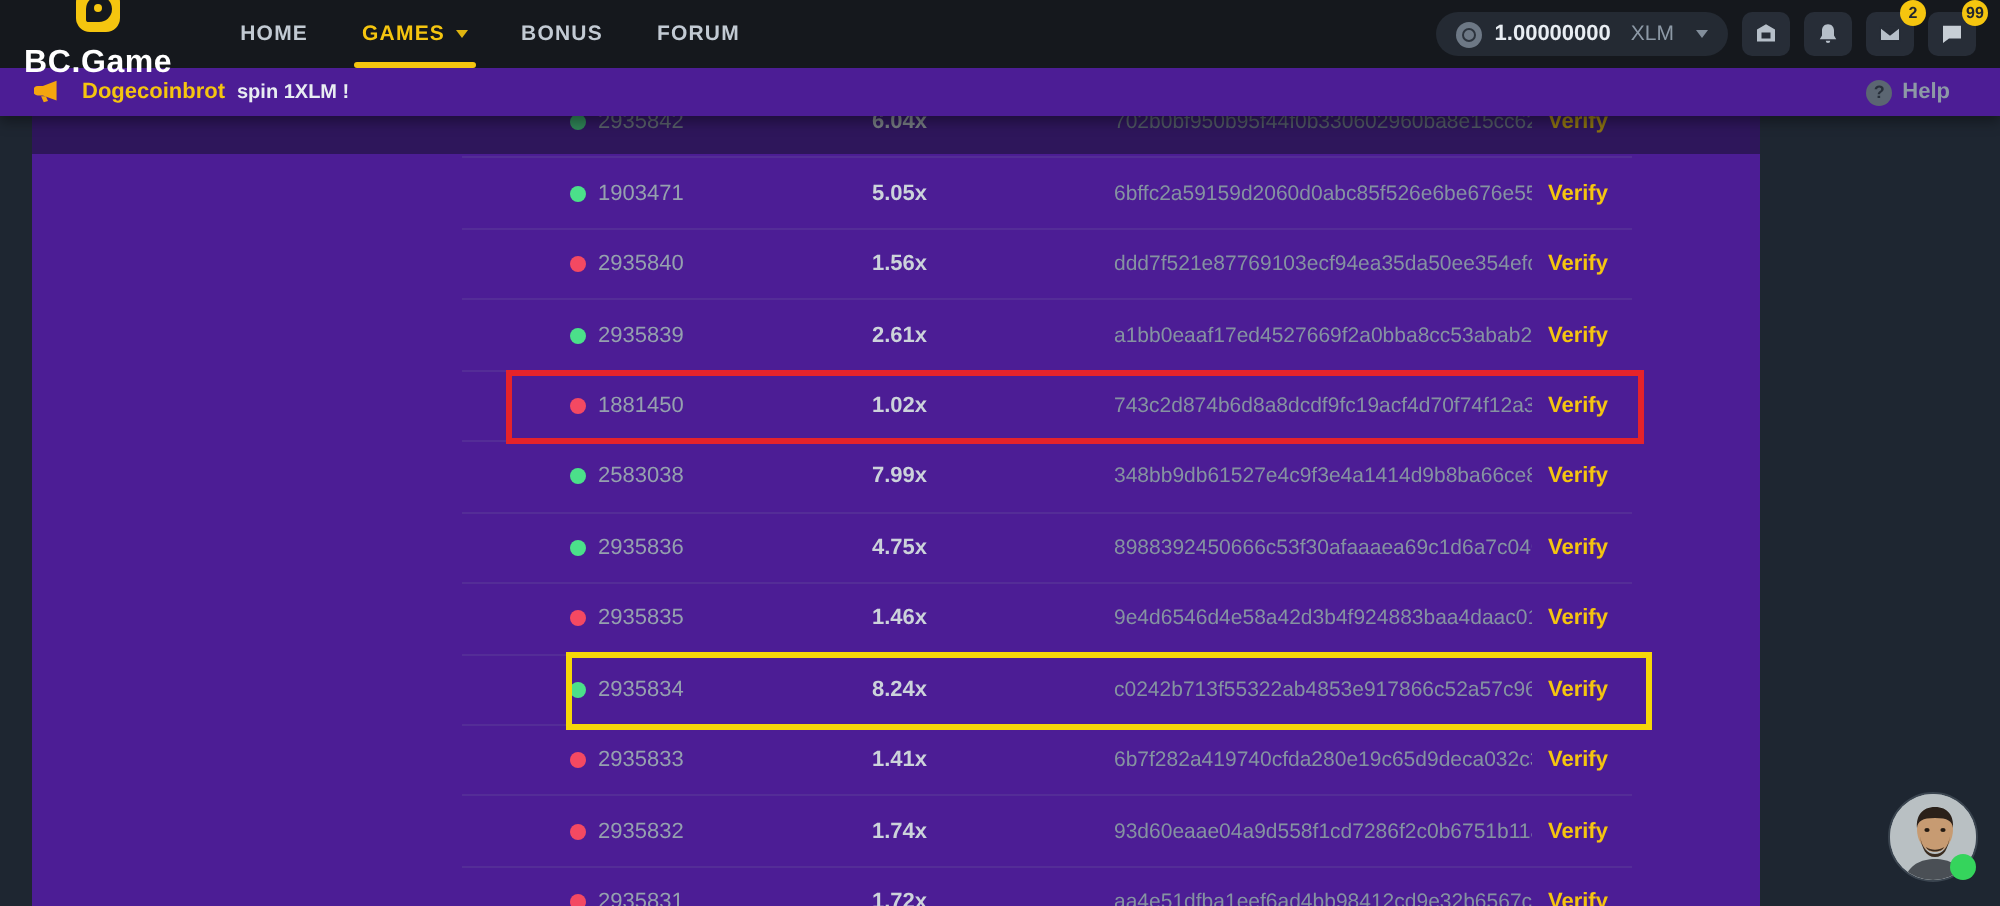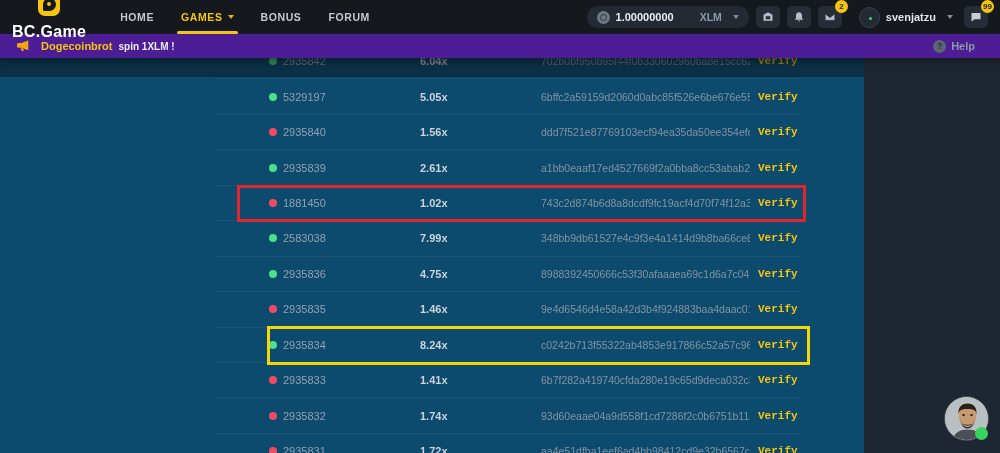--- a/index.html
+++ b/index.html
@@ -25,21 +25,21 @@
                             background:#f5c50f; border-radius:2px; }
   .caret { width:0; height:0; border-left:3.5px solid transparent; border-right:3.5px solid transparent;
            border-top:4px solid currentColor; display:inline-block; margin-left:5px; opacity:.9; }
 
   .nav-right { margin-left:auto; display:flex; align-items:center; gap:7px; }
   .balance-pill { display:flex; align-items:center; gap:6px; background:#242a33; border-radius:14px;
                   height:22px; padding:0 10px; cursor:pointer; }
   .coin-icon { width:13px; height:13px; border-radius:50%; background:#6d7885; position:relative; }
   .coin-icon::after { content:""; position:absolute; inset:3px; border-radius:50%; border:1.5px solid #2c333d; }
   .balance-amount { color:#e8edf2; font-size:11px; font-weight:bold; }
-  .balance-currency { color:#8d99a6; font-size:10.5px; font-weight:bold; margin-left:20px; }
+  .balance-currency { color:#8d99a6; font-size:10.5px; font-weight:normal; margin-left:4px; }
   .icon-btn { width:24px; height:22px; background:#272d37; border-radius:5px; display:flex;
               align-items:center; justify-content:center; position:relative; cursor:pointer; }
   .icon-btn svg { width:12px; height:12px; fill:#b6bfc9; }
   .badge { position:absolute; top:-6px; right:-6px; min-width:13px; height:13px; border-radius:7px;
            background:#f5c50f; color:#22262e; font-size:8px; font-weight:bold; display:flex;
            align-items:center; justify-content:center; padding:0 2px; z-index:2; }
   .user-wrap { display:flex; align-items:center; gap:6px; margin:0 4px 0 10px; cursor:pointer; }
   .user-avatar { width:21px; height:21px; border-radius:50%; background:#232a33; border:1px solid #39424e;
                  position:relative; overflow:hidden; }
   .user-avatar::after { content:""; position:absolute; left:9px; top:9px; width:3px; height:3px;
@@ -53,35 +53,35 @@
               box-shadow:0 3px 6px rgba(0,0,0,.35); }
   .megaphone { width:14px; height:12px; margin-right:10px; }
   .announce-title { color:#f5c50f; font-size:11px; font-weight:bold; margin-right:6px; }
   .announce-text { color:#e8edf2; font-size:10px; font-weight:bold; }
   .help-wrap { margin-left:auto; display:flex; align-items:center; gap:5px; cursor:pointer; }
   .help-icon { width:13px; height:13px; border-radius:50%; background:#5b6672; color:#28303b;
                font-size:9px; font-weight:bold; display:flex; align-items:center; justify-content:center; }
   .help-label { color:#8d99a6; font-size:11px; font-weight:bold; }
 
   
-  .main { position:absolute; top:58px; left:0; width:864px; height:395px; background:#0c4a6e; overflow:hidden; }
+  .main { position:absolute; top:58px; left:16px; width:864px; height:395px; background:#4c1d95; overflow:hidden; }
   .top-shade { position:absolute; top:0; left:0; width:1000px; height:19px;
                background:rgba(10,15,21,.45); z-index:6; pointer-events:none; }
   .bets-table { position:absolute; left:215px; top:-14px; width:585px; }
   .row { height:35.45px; display:flex; align-items:center; position:relative;
          border-bottom:1px solid rgba(138,153,168,.13); }
   .cell-id { width:150px; margin-left:54px; display:flex; align-items:center; gap:6px; }
   .dot { width:8px; height:8px; border-radius:50%; flex:none; }
   .dot-green { background:#4be08a; }
   .dot-red { background:#f44962; }
   .bet-id { color:#95a1ae; font-size:11px; }
   .cell-mult { width:92px; margin-left:1px; color:#ccd3da; font-size:11px; font-weight:bold; }
   .cell-hash { margin-left:29px; width:209px; overflow:hidden; white-space:nowrap;
                color:#8593a1; font-size:10.5px; }
-  .cell-verify { margin-left:8px; color:#f5c50f; font-size:11px; font-weight:bold; cursor:pointer;font-family:Liberation Mono, monospace; }
+  .cell-verify { margin-left:8px; color:#f5c50f; font-size:11px; font-weight:bold; cursor:pointer; }
   .row.hl-red::after { content:""; position:absolute; left:22px; right:-6px; top:-1px; bottom:-2px;
                        border:3px solid #e5232b; z-index:8; pointer-events:none; }
   .row.hl-yellow::after { content:""; position:absolute; left:52px; right:-10px; top:-2px; bottom:-3px;
                           border:3px solid #f6d609; z-index:8; pointer-events:none; }
 
   
   .photo-avatar { position:absolute; right:11px; bottom:12px; width:45px; height:45px; z-index:40;
                   cursor:pointer; }
   .photo-avatar .ring { width:45px; height:45px; border-radius:50%; overflow:hidden; background:#aeb6ba;
                         border:1px solid #3a444f; }
@@ -124,25 +124,20 @@
         <path d="M8 1.5c-2.6 0-4 2-4 4.2V9L2.5 11.5h11L12 9V5.7C12 3.5 10.6 1.5 8 1.5zM6.5 12.5a1.5 1.5 0 0 0 3 0z"></path>
       </svg>
     </div>
     <div class="icon-btn">
       <svg viewBox="0 0 16 16">
         <path d="M1.5 3.5h13v9h-13zM1.5 3.5 8 8.6l6.5-5.1" stroke="#272d37" stroke-width="1"></path>
       </svg>
       <span class="badge">2</span>
     </div>
 
-    <div class="user-wrap">
-      <span class="user-avatar"></span>
-      <span class="username">svenjatzu</span>
-      <span class="caret user-caret"></span>
-    </div>
 
     <div class="icon-btn">
       <svg viewBox="0 0 16 16">
         <path d="M2 2.5h12v8.5H6L2 14z" fill="#c7ced5"></path>
       </svg>
       <span class="badge">99</span>
     </div>
   </div>
 </div>
 
@@ -167,21 +162,21 @@
       <span class="bet-id">2935842</span>
     </div>
     <div class="cell-mult mult">6.04x</div>
     <div class="cell-hash hash">702b0bf950b95f44f0b330602960ba8e15cc62380008c5178439</div>
     <div class="cell-verify verify">Verify</div>
   </div>
 
   <div class="row">
     <div class="cell-id">
       <span class="dot dot-green"></span>
-      <span class="bet-id">5329197</span>
+      <span class="bet-id">1903471</span>
     </div>
     <div class="cell-mult mult">5.05x</div>
     <div class="cell-hash hash">6bffc2a59159d2060d0abc85f526e6be676e55907c721c44537f8</div>
     <div class="cell-verify verify">Verify</div>
   </div>
 
   <div class="row">
     <div class="cell-id">
       <span class="dot dot-red"></span>
       <span class="bet-id">2935840</span>

